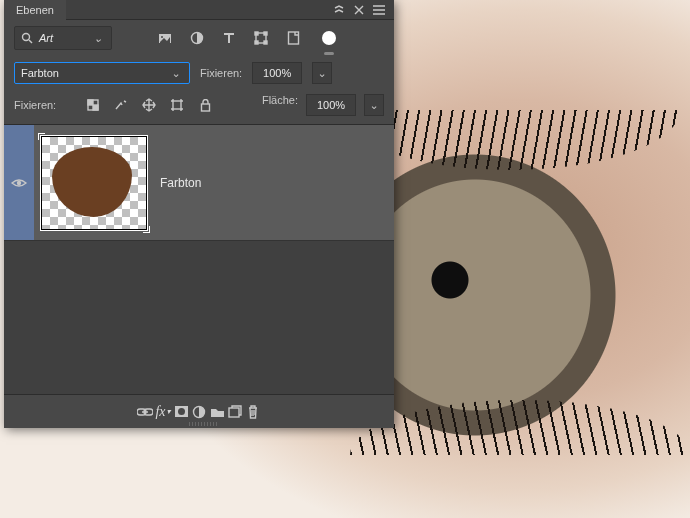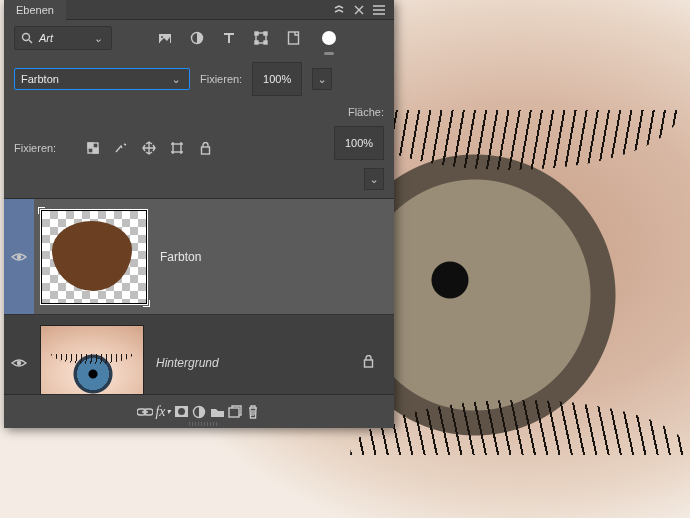--- a/index.html
+++ b/index.html
@@ -75,29 +75,29 @@
   
   .blend-row { display:flex; align-items:center; padding:6px 10px; gap:10px; }
   .select {
     height:22px; border:1px solid #1f8fff; background:#3f3f3f;
     border-radius:2px; display:flex; align-items:center;
     padding:0 6px; width:176px; justify-content:space-between;
     color:#e8e8e8;
   }
   .lbl { color:#c8c8c8; font-size:11px; }
   .pct {
-    height:34px; width:50px; border:1px solid #333; background:#3f3f3f;
+    height:22px; width:50px; border:1px solid #333; background:#3f3f3f;
     display:flex; align-items:center; justify-content:center; color:#e8e8e8;
   }
   .mini-chev { width:20px; height:22px; border:1px solid #333; background:#3f3f3f; display:flex; align-items:center; justify-content:center;}
   
   .lock-row { display:flex; align-items:center; padding:4px 10px 8px; gap:28px; font-size:11px;}
   .lock-icons { display:flex; gap:10px; align-items:center; }
   .lock-ic { width:18px;height:18px; display:flex; align-items:center; justify-content:center; color:#c7c7c7;}
-  .fill-wrap { margin-left:auto; display:flex; align-items:flex-end; gap:8px;flex-direction:column;}
+  .fill-wrap { margin-left:auto; display:flex; align-items:flex-start; gap:8px;}
   
   .layers { flex:1; background:#404040; border-top:1px solid #2c2c2c; overflow:hidden;}
   .layer {
     display:flex; align-items:center;
     border-bottom:1px solid #333;
     min-height:116px;
   }
   .layer.selected { background:#5b5b5b; }
   .eye-col {
     width:30px; align-self:stretch;
@@ -311,40 +311,20 @@
         </span>
       </div>
       <div class="thumb-wrap">
         <div class="thumb checker">
             <div class="paint-blob"></div>
           </div>
       </div>
       <span class="layer-name">Farbton</span>
     </div>
 
-    <div class="layer bg">
-      <div class="eye-col">
-        <span class="eye-ic">
-          <svg width="16" height="12">
-              <path d="M1 6 Q8 0 15 6 Q8 12 1 6 Z"></path>
-              <circle cx="8" cy="6" r="2.2" fill="#c7c7c7" stroke="none"></circle>
-            </svg>
-        </span>
-      </div>
-      <div class="thumb-wrap small">
-        <div class="thumb eye-img"></div>
-      </div>
-      <span class="layer-name italic">Hintergrund</span>
-      <span class="lock-col">
-        <svg width="11" height="13">
-            <rect x="1.5" y="5" width="8" height="7"></rect>
-            <path d="M3 5 V3 A2.5 2.5 0 0 1 8 3 V5"></path>
-          </svg>
-      </span>
-    </div>
 
   </div>
 
   <div class="bottombar">
     <div class="bb-ic">
         <svg width="16" height="10">
           <path d="M5 5 H11 M3 2 H6 A3 3 0 0 1 6 8 H3 A3 3 0 0 1 3 2 M13 2 H10 A3 3 0 0 0 10 8 H13 A3 3 0 0 0 13 2"></path>
         </svg>
       </div>
     <div class="bb-ic" style="font-style:italic; font-family:Georgia,serif; font-size:14px; color:#d8d8d8">fx<span style="font-size:8px;margin-left:1px">▾</span></div>

